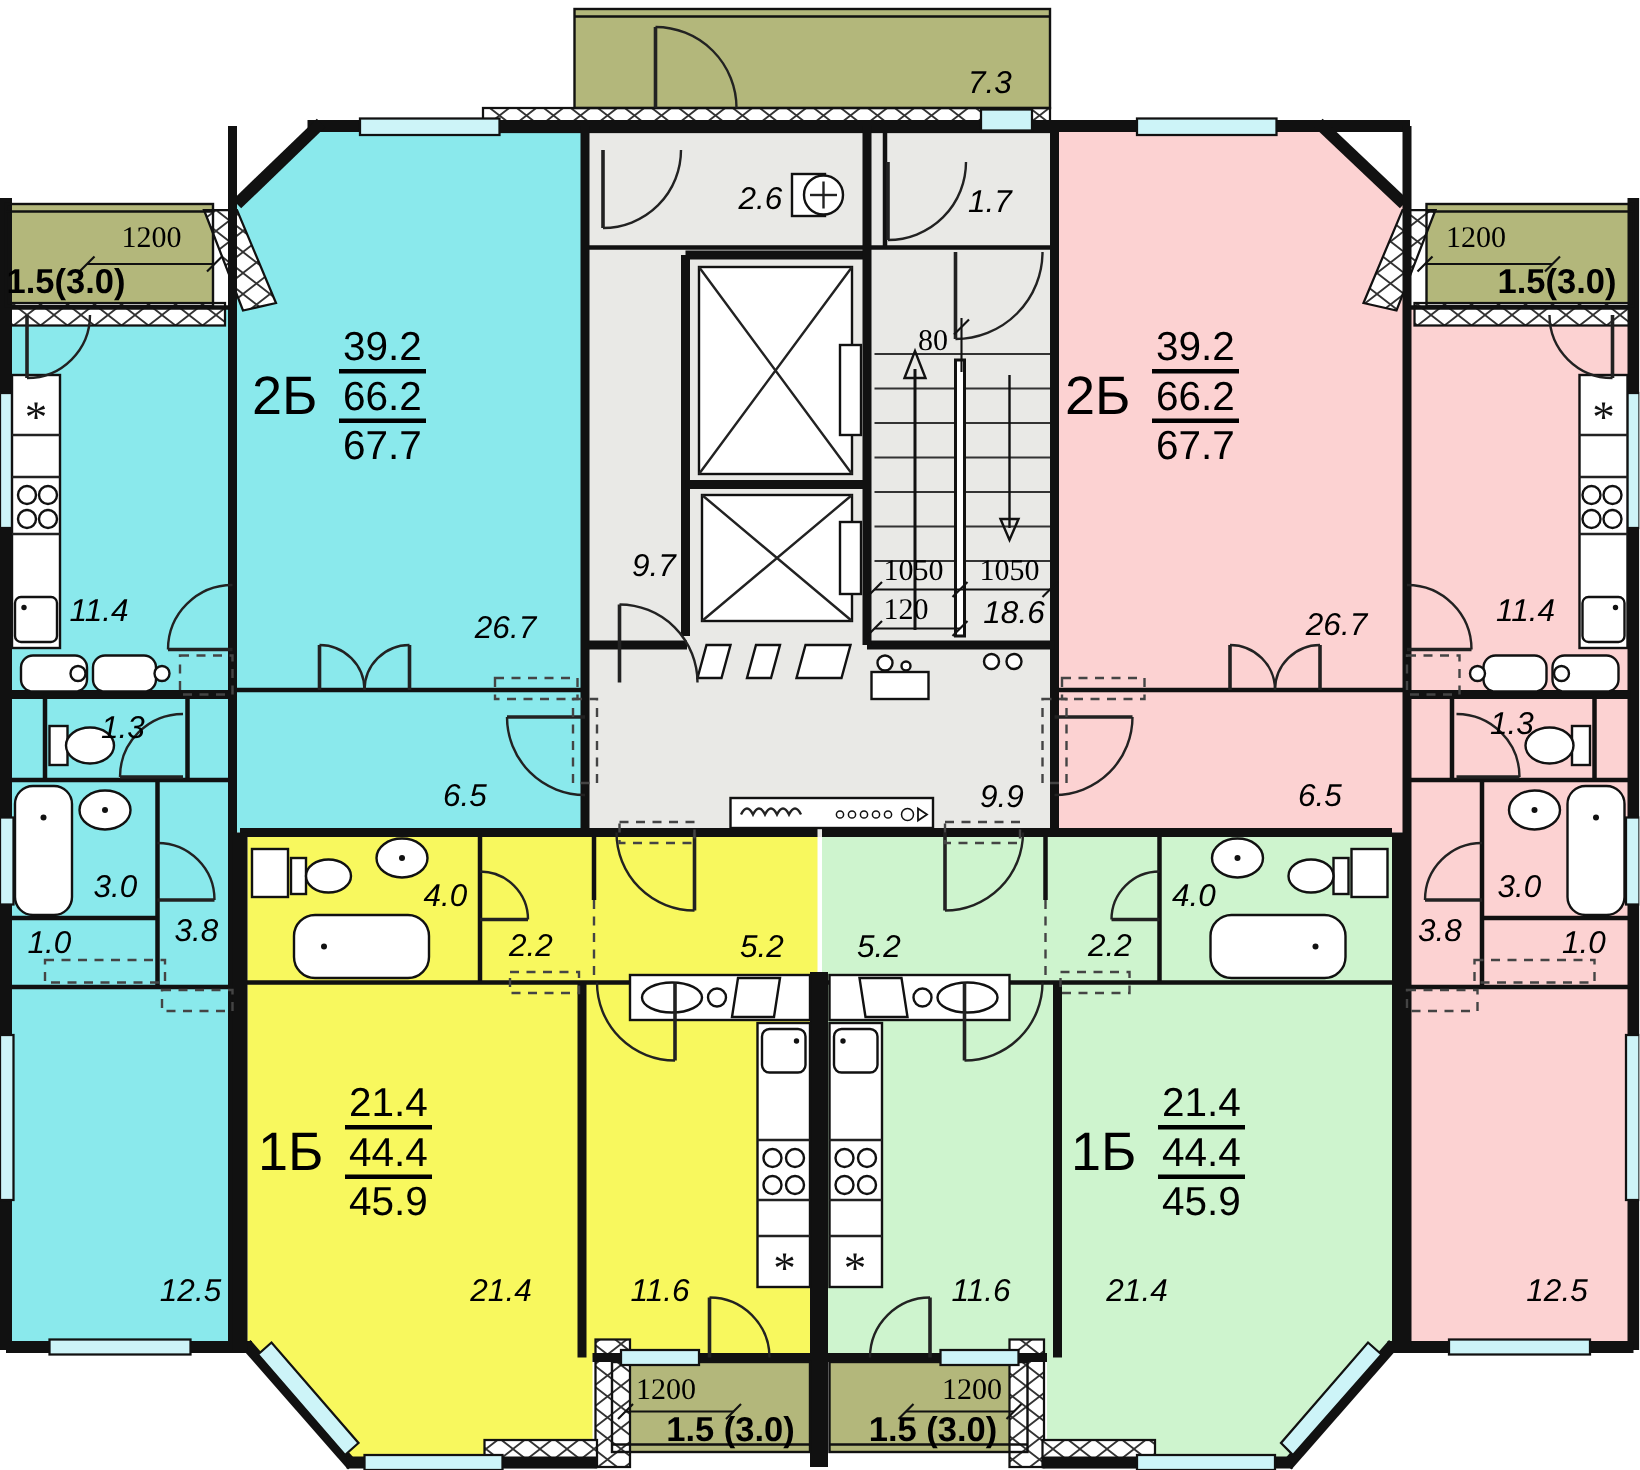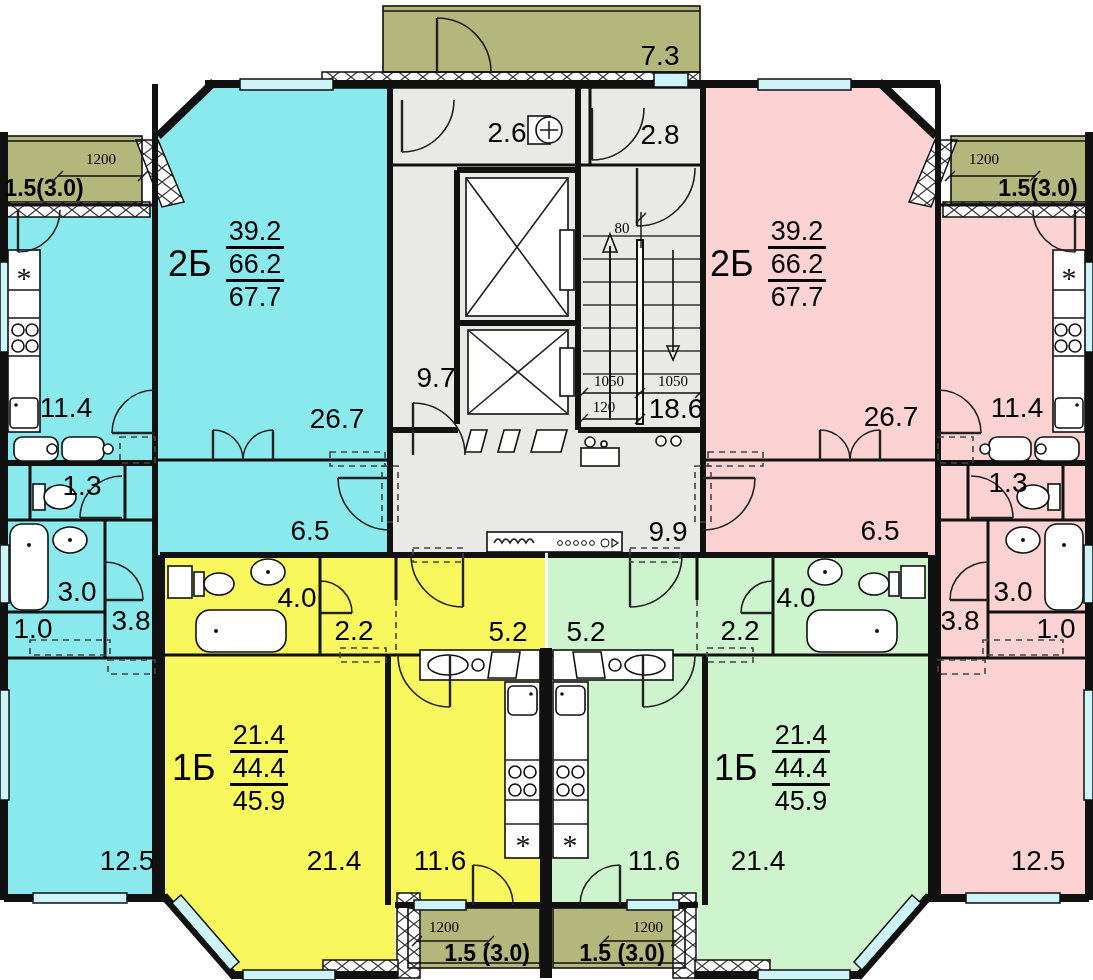--- a/index.html
+++ b/index.html
@@ -1,22 +1,22 @@
 <!DOCTYPE html>
 <html><head>
 <meta charset="utf-8">
 <style>
   html,body{margin:0;padding:0;background:#fff;}
   .plan{position:relative;width:1093px;height:980px;background:#fff;overflow:hidden;
         font-family:"Liberation Sans",sans-serif;color:#000;}
   .plan svg{position:absolute;left:0;top:0;}
   .lbl{position:absolute;transform:translate(-50%,-50%);white-space:nowrap;color:#000;}
-  .area{font-size:28px;}
+  .area{font-size:21px;font-style:italic;}
   .small{font-size:23px;font-weight:bold;}
-  .dim{font-family:"Liberation Serif",serif;font-size:15px;}
+  .dim{font-family:"Liberation Serif",serif;font-size:20px;}
   .apt-tag{position:absolute;display:flex;align-items:center;gap:14px;}
   .apt-type{font-size:36px;line-height:1;}
   .frac{display:flex;flex-direction:column;text-align:center;font-size:27px;line-height:30px;}
   .frac .over{border-bottom:3px solid #000;padding:0 3px;}
   .fixt{fill:#fff;stroke:#111;stroke-width:1.6;}
   .wallthin{stroke:#111;stroke-width:3;}
   .wallmid{stroke:#111;stroke-width:6;}
   .wallfat{stroke:#111;stroke-width:8;}
   .door{stroke:#222;stroke-width:1.6;fill:none;}
   .leaf{stroke:#222;stroke-width:2.4;}
@@ -477,21 +477,21 @@
   <g text-anchor="middle">
     <text class="star" x="24" y="288">*</text>
     <text class="star" x="1069" y="288">*</text>
     <text class="star" x="523" y="855">*</text>
     <text class="star" x="570" y="855">*</text>
   </g>
 </svg>
 
 <div class="lbl area" style="left:660px;top:56px">7.3</div>
 <div class="lbl area" style="left:507px;top:133px">2.6</div>
-<div class="lbl area" style="left:660px;top:135px">2.8</div>
+<div class="lbl area" style="left:660px;top:135px">1.7</div>
 <div class="lbl area" style="left:436px;top:378px">9.7</div>
 <div class="lbl area" style="left:676px;top:409px">18.6</div>
 <div class="lbl area" style="left:668px;top:532px">9.9</div>
 <div class="lbl dim" style="left:609px;top:381px">1050</div>
 <div class="lbl dim" style="left:673px;top:381px">1050</div>
 <div class="lbl dim" style="left:604px;top:407px">120</div>
 <div class="lbl dim" style="left:622px;top:228px">80</div>
 
 <div class="lbl area" style="left:337px;top:419px">26.7</div>
 <div class="lbl area" style="left:66px;top:408px">11.4</div>

